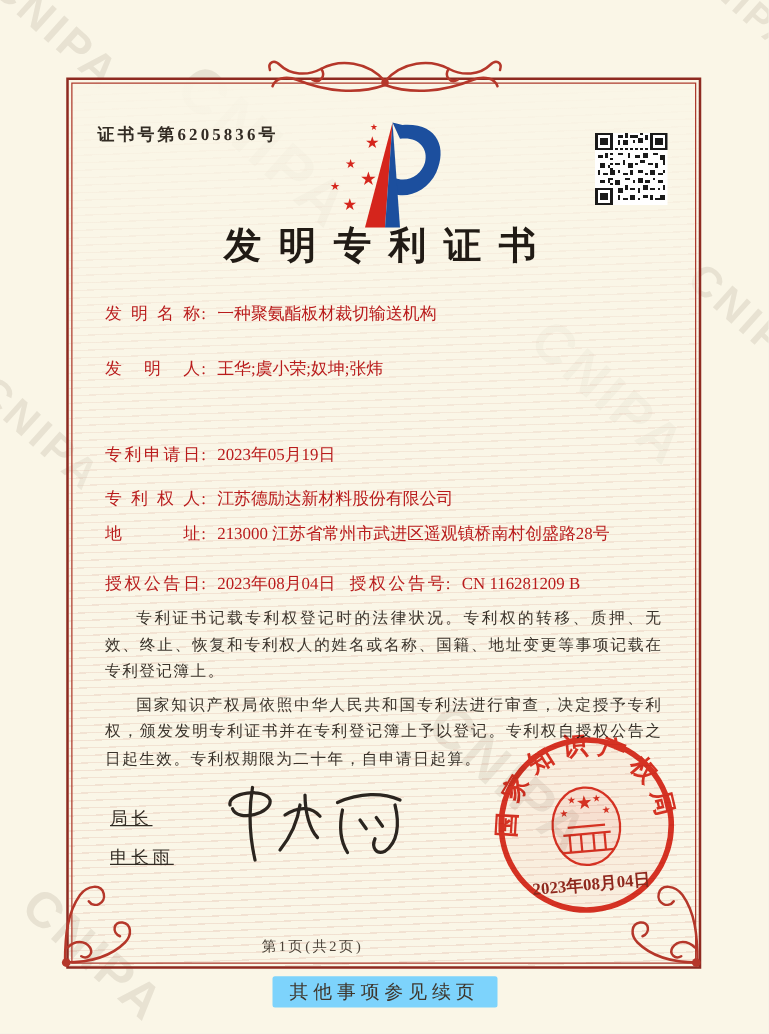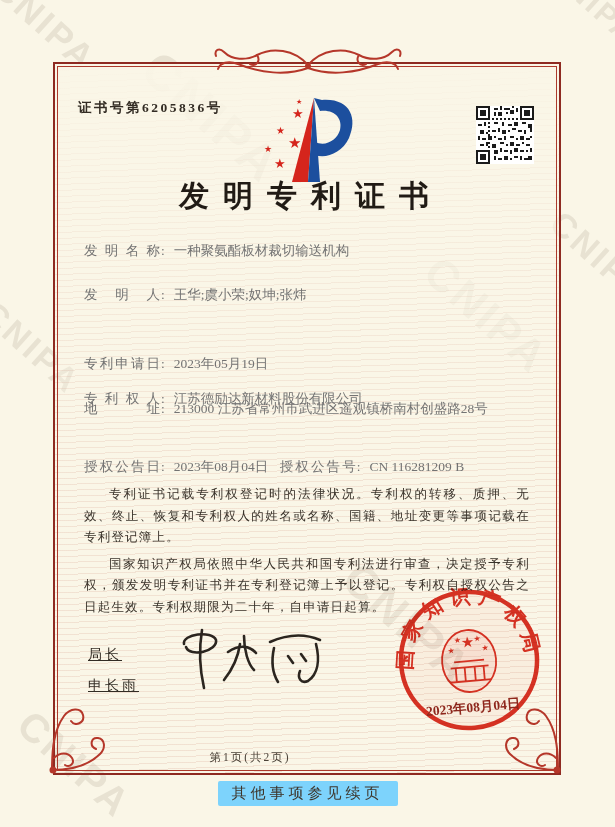--- a/index.html
+++ b/index.html
@@ -24,24 +24,24 @@
   #fl-right{left:500px;top:702px;transform:scaleX(-1);}
 
   .certno{position:absolute;left:78px;top:99px;font-size:13.5px;letter-spacing:2.5px;color:#332c24;z-index:5;font-weight:bold;}
 
   #logo{position:absolute;left:252px;top:92px;z-index:5;}
   #qr{position:absolute;left:476px;top:106px;z-index:5;}
 
   .title{position:absolute;left:0;top:176px;width:615px;text-align:center;font-size:30px;font-weight:bold;
          color:#211b15;letter-spacing:14px;padding-left:7px;box-sizing:border-box;z-index:5;}
 
-  .row{position:absolute;left:84px;font-size:13.5px;color:#737373;z-index:5;white-space:nowrap;}
+  .row{position:absolute;left:84px;font-size:13.5px;color:#b91c1c;z-index:5;white-space:nowrap;}
   .flabel{display:inline-block;width:76px;text-align:justify;text-align-last:justify;}
   .colon{margin:0 9px 0 1px;}
-  .r0{top:242px;} .r1{top:286px;} .r2{top:321px;} .r3{top:355px;} .r4{top:390px;} .r5{top:400px;} .r6{top:458px;}
+  .r0{top:242px;} .r1{top:286px;} .r2{top:321px;} .r3{top:355px;} .r4{top:390px;} .r5{top:418px;} .r6{top:458px;}
   .pair2{margin-left:8px;}
 
   .paras{position:absolute;left:84px;top:484px;width:446px;font-size:12.5px;line-height:21.5px;
          color:#3a332b;text-align:justify;letter-spacing:1.2px;z-index:5;}
   .paras p{margin:0 0 5px 0;text-indent:2em;}
 
   .signer{position:absolute;left:88px;top:646px;font-size:14px;color:#332c24;letter-spacing:3px;z-index:5;text-decoration:underline;}
   .signer div{margin-bottom:13px;}
   #sig{position:absolute;left:168px;top:620px;z-index:5;}
 

